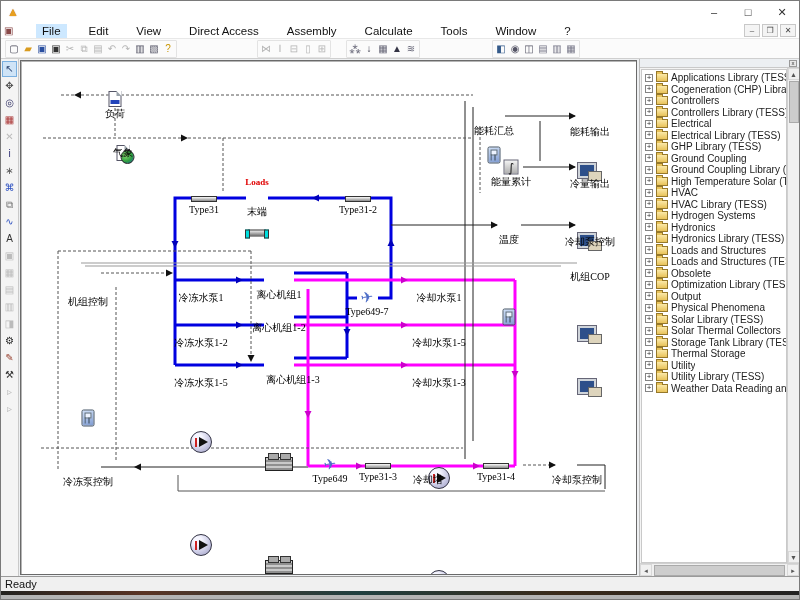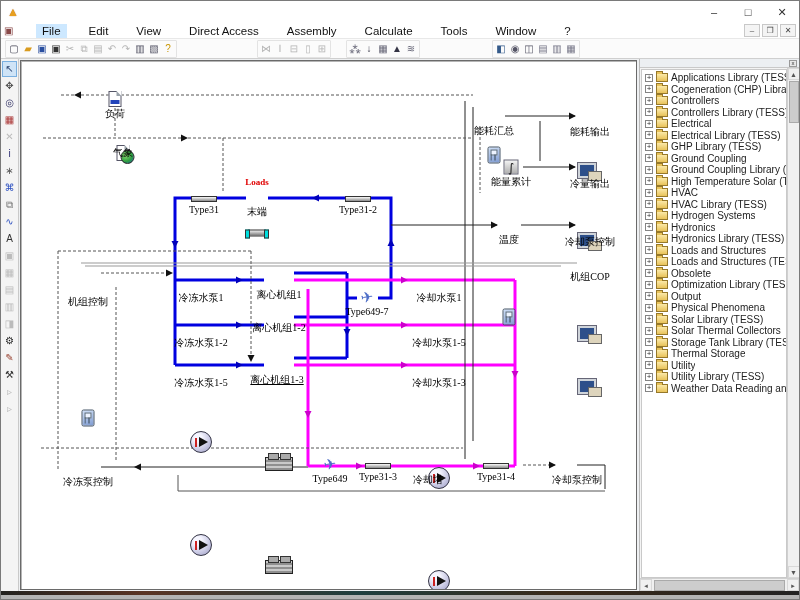--- a/index.html
+++ b/index.html
@@ -287,21 +287,21 @@
         <div class="clabel" style="left: 346px; top: 246px;">Type649-7</div>
         <div class="cicon icon-pump" style="left: 418px; top: 219px;"></div>
         <div class="clabel" style="left: 418px; top: 232px;">冷却水泵1</div>
         <div class="cicon icon-pump" style="left: 180px; top: 264px;"></div>
         <div class="clabel" style="left: 180px; top: 277px;">冷冻水泵1-2</div>
         <div class="cicon icon-chiller" style="left: 258px; top: 264px;"></div>
         <div class="clabel" style="left: 258px; top: 262px;">离心机组1-2</div>
         <div class="cicon icon-pump" style="left: 418px; top: 264px;"></div>
         <div class="clabel" style="left: 418px; top: 277px;">冷却水泵1-5</div>
         <div class="clabel" style="left: 180px; top: 317px;">冷冻水泵1-5</div>
-        <div class="clabel" style="left: 256px; top: 314px; text-decoration: underline;">离心机组1-3</div>
+        <div class="clabel" style="left: 272px; top: 314px;">离心机组1-3</div>
         <div class="clabel" style="left: 418px; top: 317px;">冷却水泵1-3</div>
         <div class="cicon icon-jet" style="left: 309px; top: 404px;">✈</div>
         <div class="clabel" style="left: 309px; top: 413px;">Type649</div>
         <div class="cicon icon-pipe" style="left: 357px; top: 405px;"></div>
         <div class="clabel" style="left: 357px; top: 411px;">Type31-3</div>
         <div class="clabel" style="left: 407px; top: 414px;">冷却塔</div>
         <div class="cicon icon-pipe" style="left: 475px; top: 405px;"></div>
         <div class="clabel" style="left: 475px; top: 411px;">Type31-4</div>
         <div class="clabel" style="left: 556px; top: 414px;">冷却泵控制</div>
         <div class="clabel" style="left: 67px; top: 416px;">冷冻泵控制</div>
@@ -461,15 +461,18 @@
         </div>
       </div>
       <div class="hscroll">
         <span class="sarrow">◂</span>
         <div class="hthumb"></div>
         <span class="sarrow">▸</span>
       </div>
     </div>
   </div>
 
+  <div class="status-bar">
+    <span>Ready</span>
+  </div>
   <div class="strip-dark"></div>
   <div class="strip-gray"></div>
 </div>
 
 </body></html>

